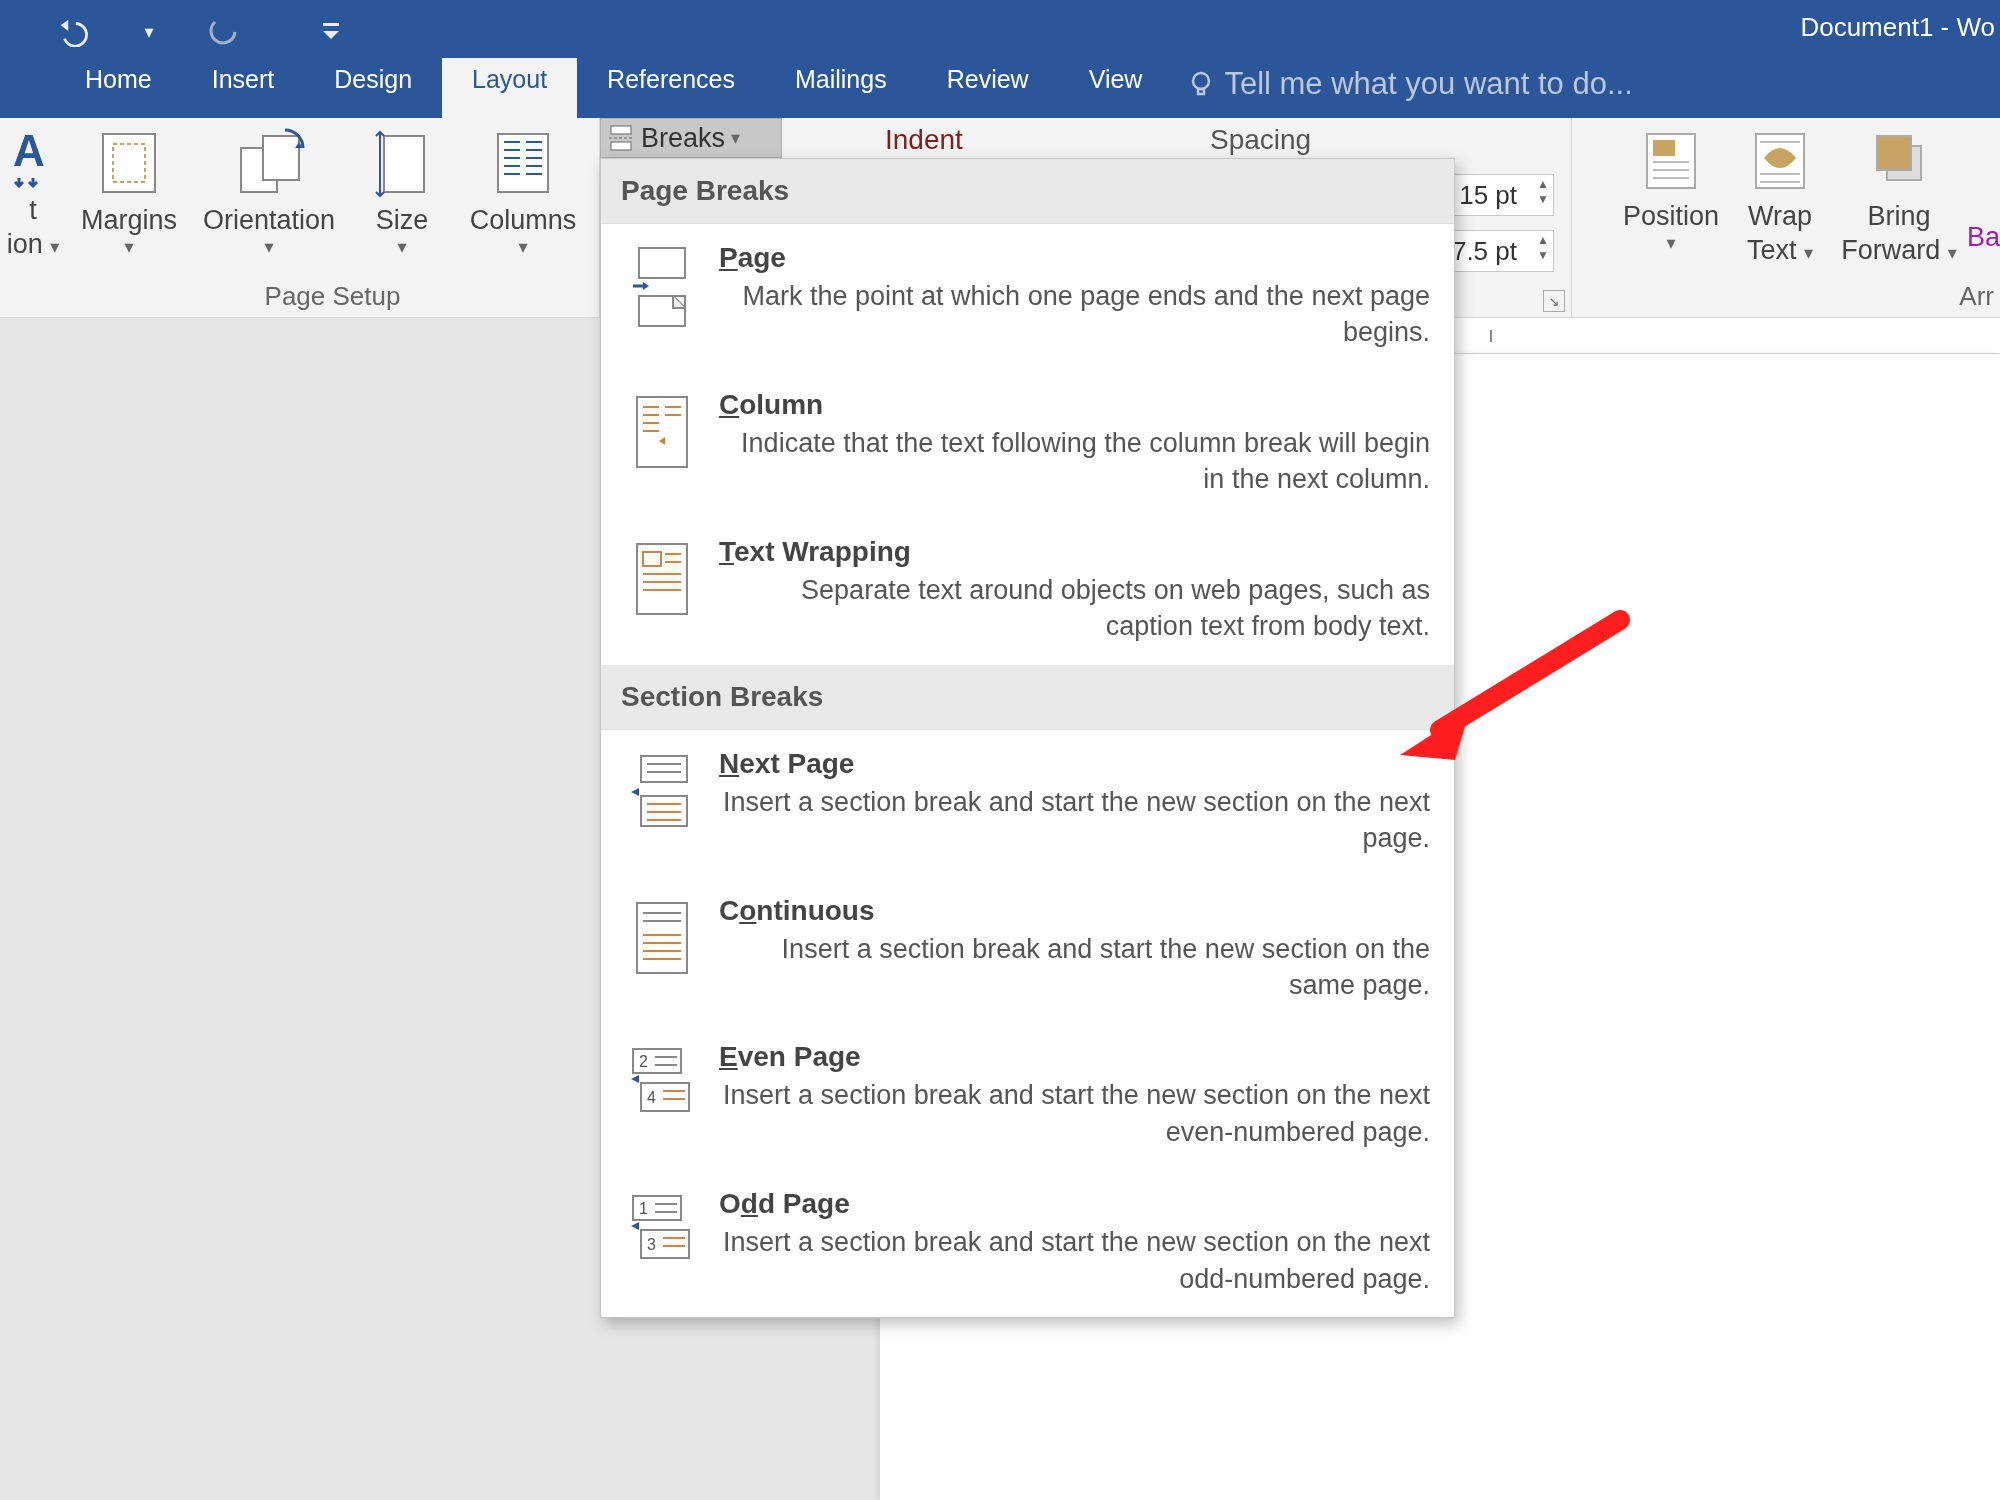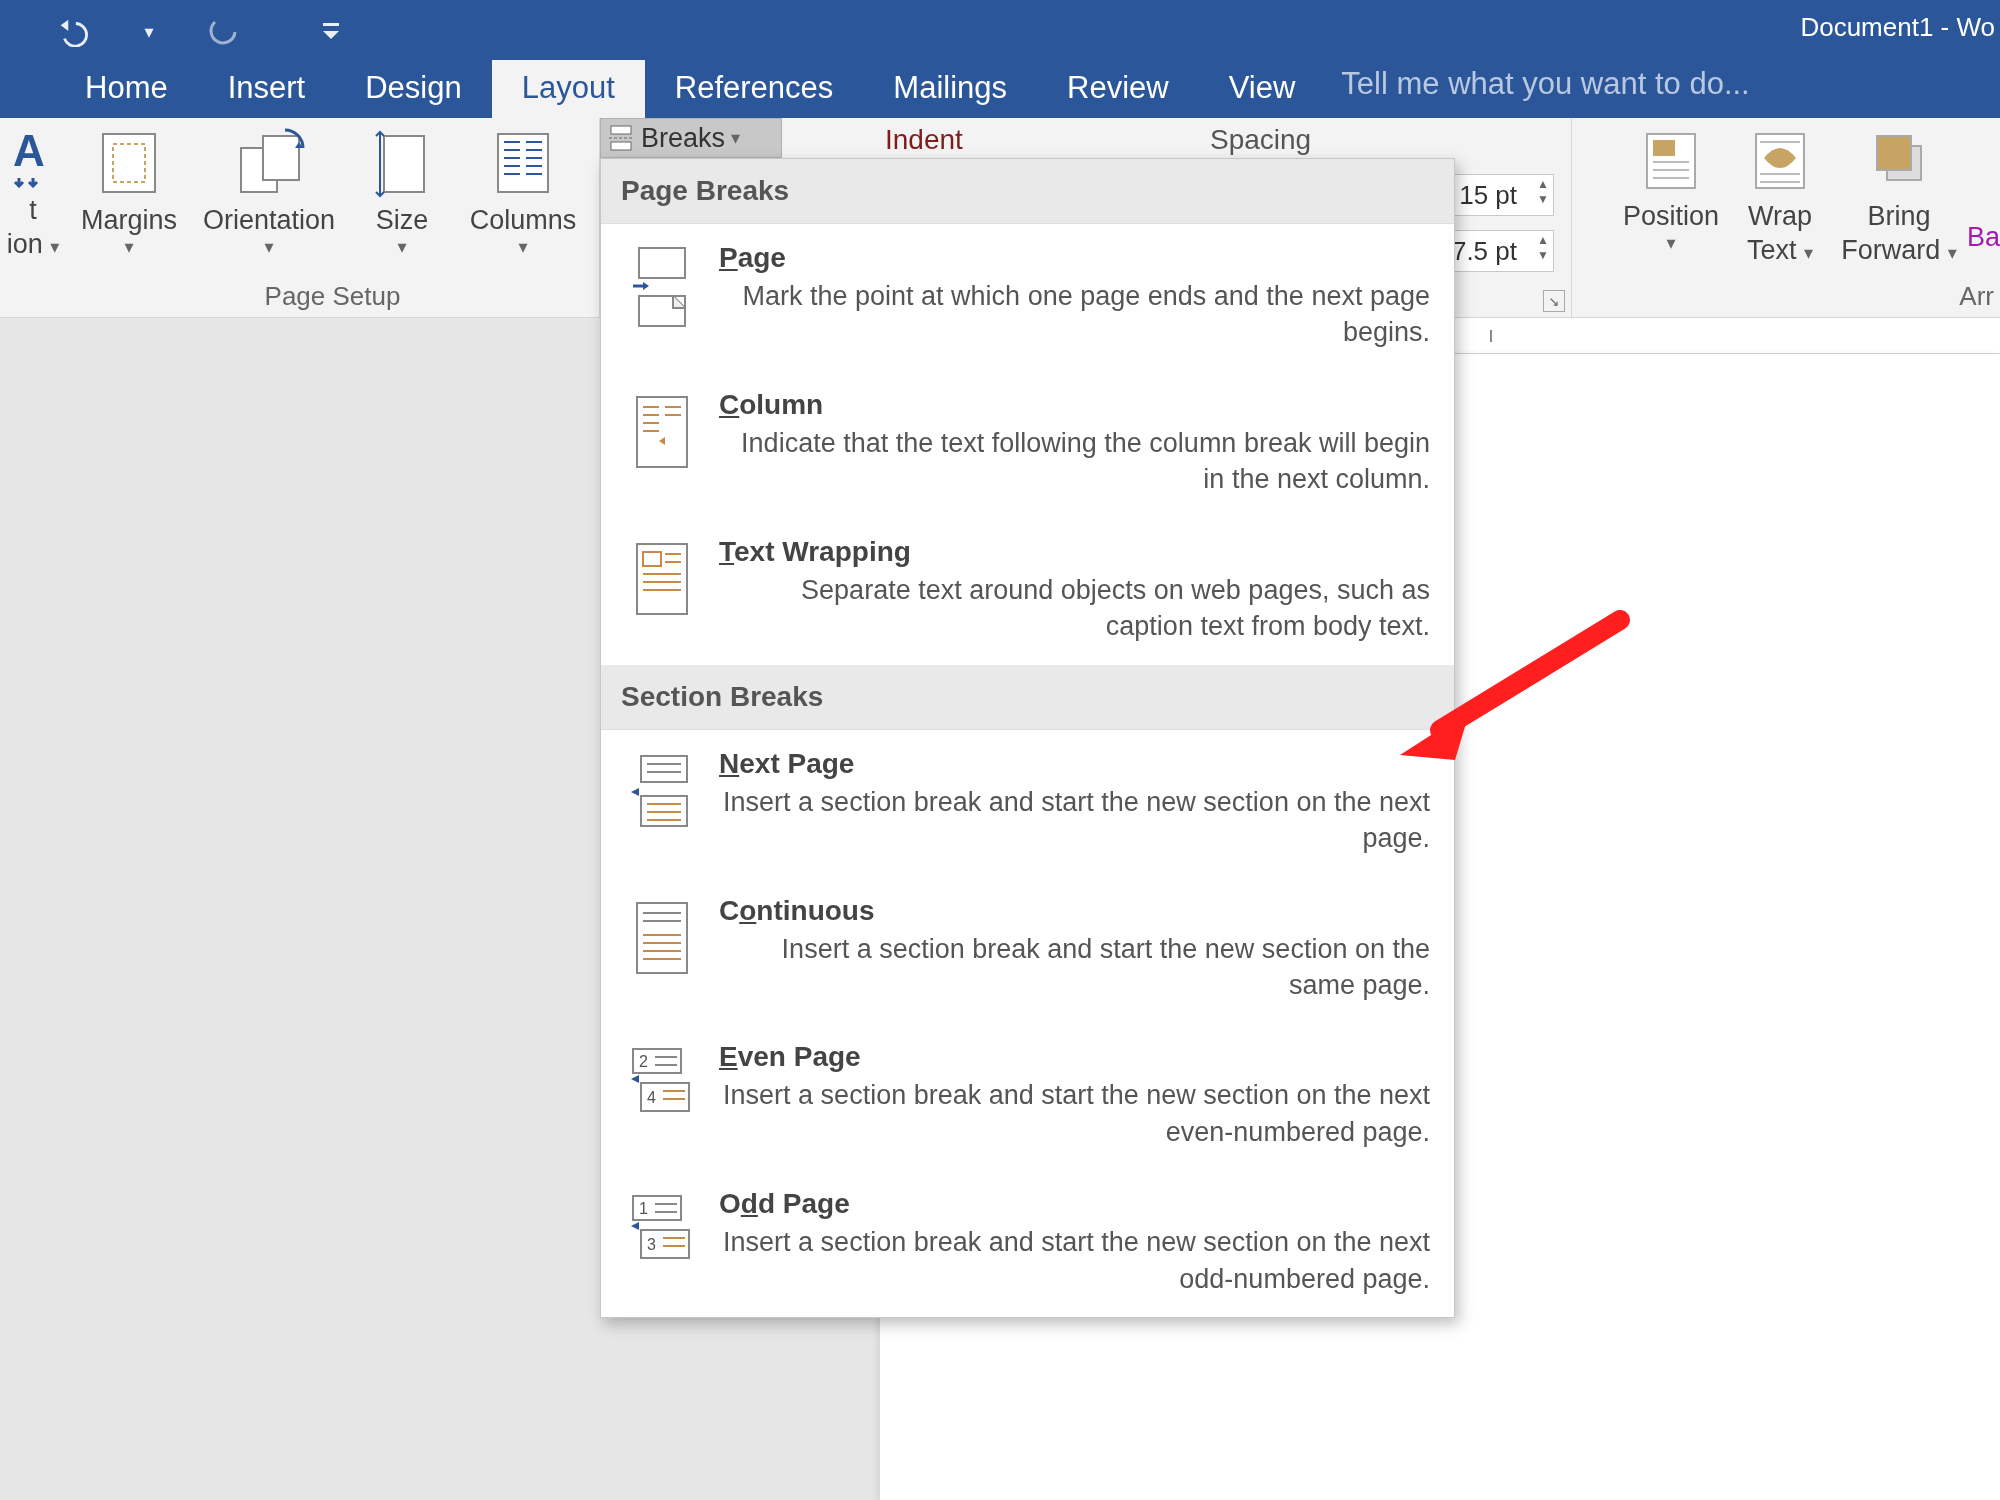--- a/index.html
+++ b/index.html
@@ -2,23 +2,23 @@
 <html><head>
 <meta charset="utf-8">
 <style>
   * { box-sizing: border-box; margin: 0; padding: 0; }
   html, body { width: 2000px; height: 1500px; font-family: "Segoe UI", Arial, sans-serif; overflow: hidden; background:#fff; }
   .title-bar { background:#2b579a; height:58px; width:100%; position:relative; }
   .qat { position:absolute; left:55px; top:14px; display:flex; align-items:center; gap:40px; }
   .qat .ico { width:36px; height:36px; display:flex; align-items:center; justify-content:center; color:#fff; opacity:0.9; }
   .doc-title { position:absolute; right:5px; top:12px; color:#fff; font-size:26px; font-weight:400; }
   .tab-row { background:#2b579a; height:60px; display:flex; align-items:flex-end; padding-left:15px; }
-  .tab { color:#fff; font-size:31px; padding:10px 30px 12px 30px; cursor:default; }
+  .tab { color:#fff; font-size:25px; padding:10px 30px 24px 30px; cursor:default; }
   .tab.active { background:#f3f3f3; color:#2b579a; }
-  .tellme { display:flex; align-items:center; gap:10px; color:#b9c8e0; font-size:31px; padding:10px 20px 16px 16px;flex-direction:column; }
+  .tellme { display:flex; align-items:center; gap:10px; color:#b9c8e0; font-size:31px; padding:10px 20px 16px 16px; }
   .ribbon { background:#f3f3f3; height:200px; width:100%; position:relative; border-bottom:1px solid #d6d6d6; }
   .group { position:absolute; top:0; height:200px; border-right:1px solid #d6d6d6; }
   .group-label { position:absolute; bottom:6px; left:0; right:0; text-align:center; font-size:26px; color:#666; }
   .rbtn { position:absolute; text-align:center; }
   .rbtn .rlabel { font-size:27px; color:#444; margin-top:4px; line-height:1.1; }
   .rbtn .ricon { margin:0 auto; }
   .drop-caret { font-size:18px; color:#666; }
   .spin { position:absolute; width:176px; height:42px; background:#fff; border:1px solid #c8c8c8; display:flex; align-items:center; }
   .spin .val { flex:1; text-align:right; padding-right:36px; font-size:26px; color:#333; }
   .spin .arrows { position:absolute; right:4px; top:2px; display:flex; flex-direction:column; gap:1px; }

